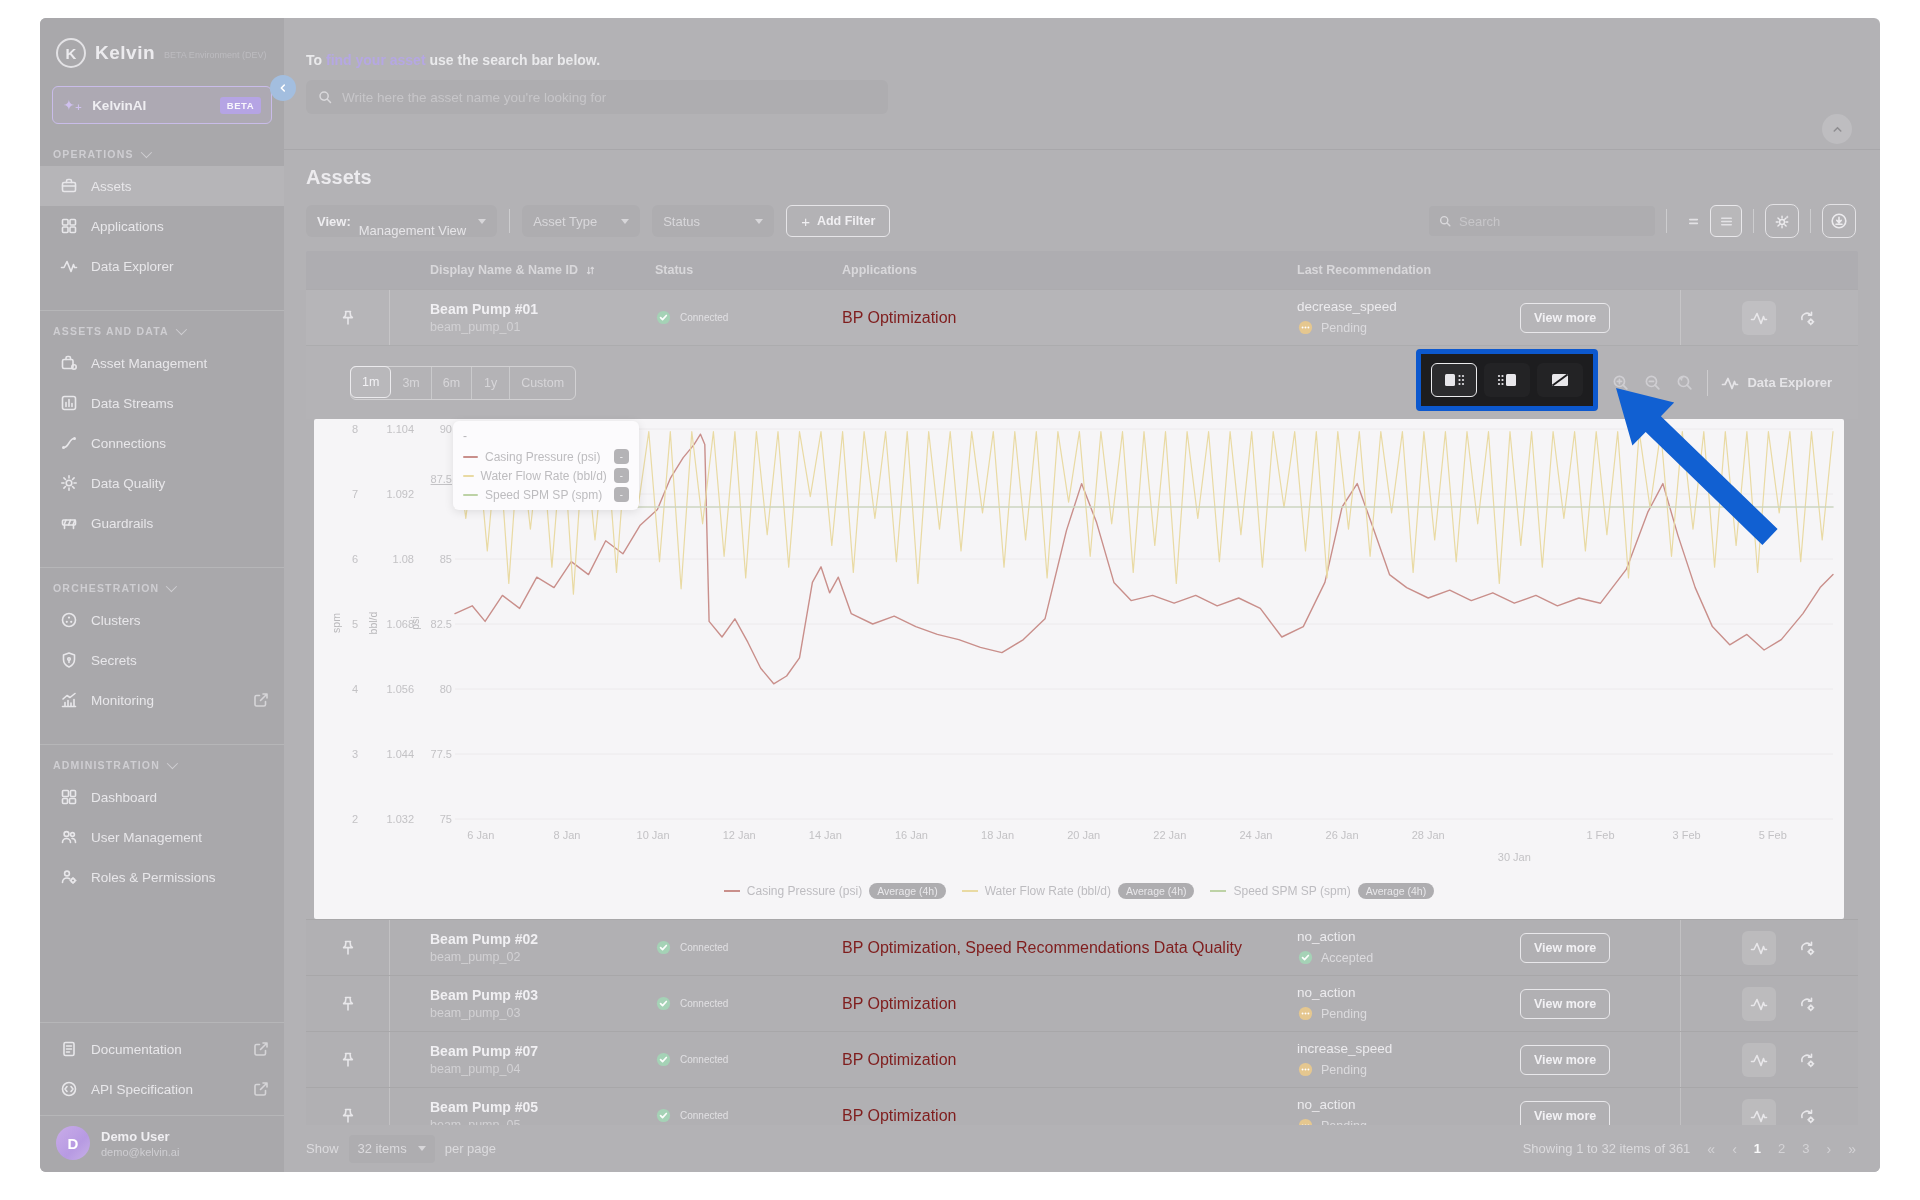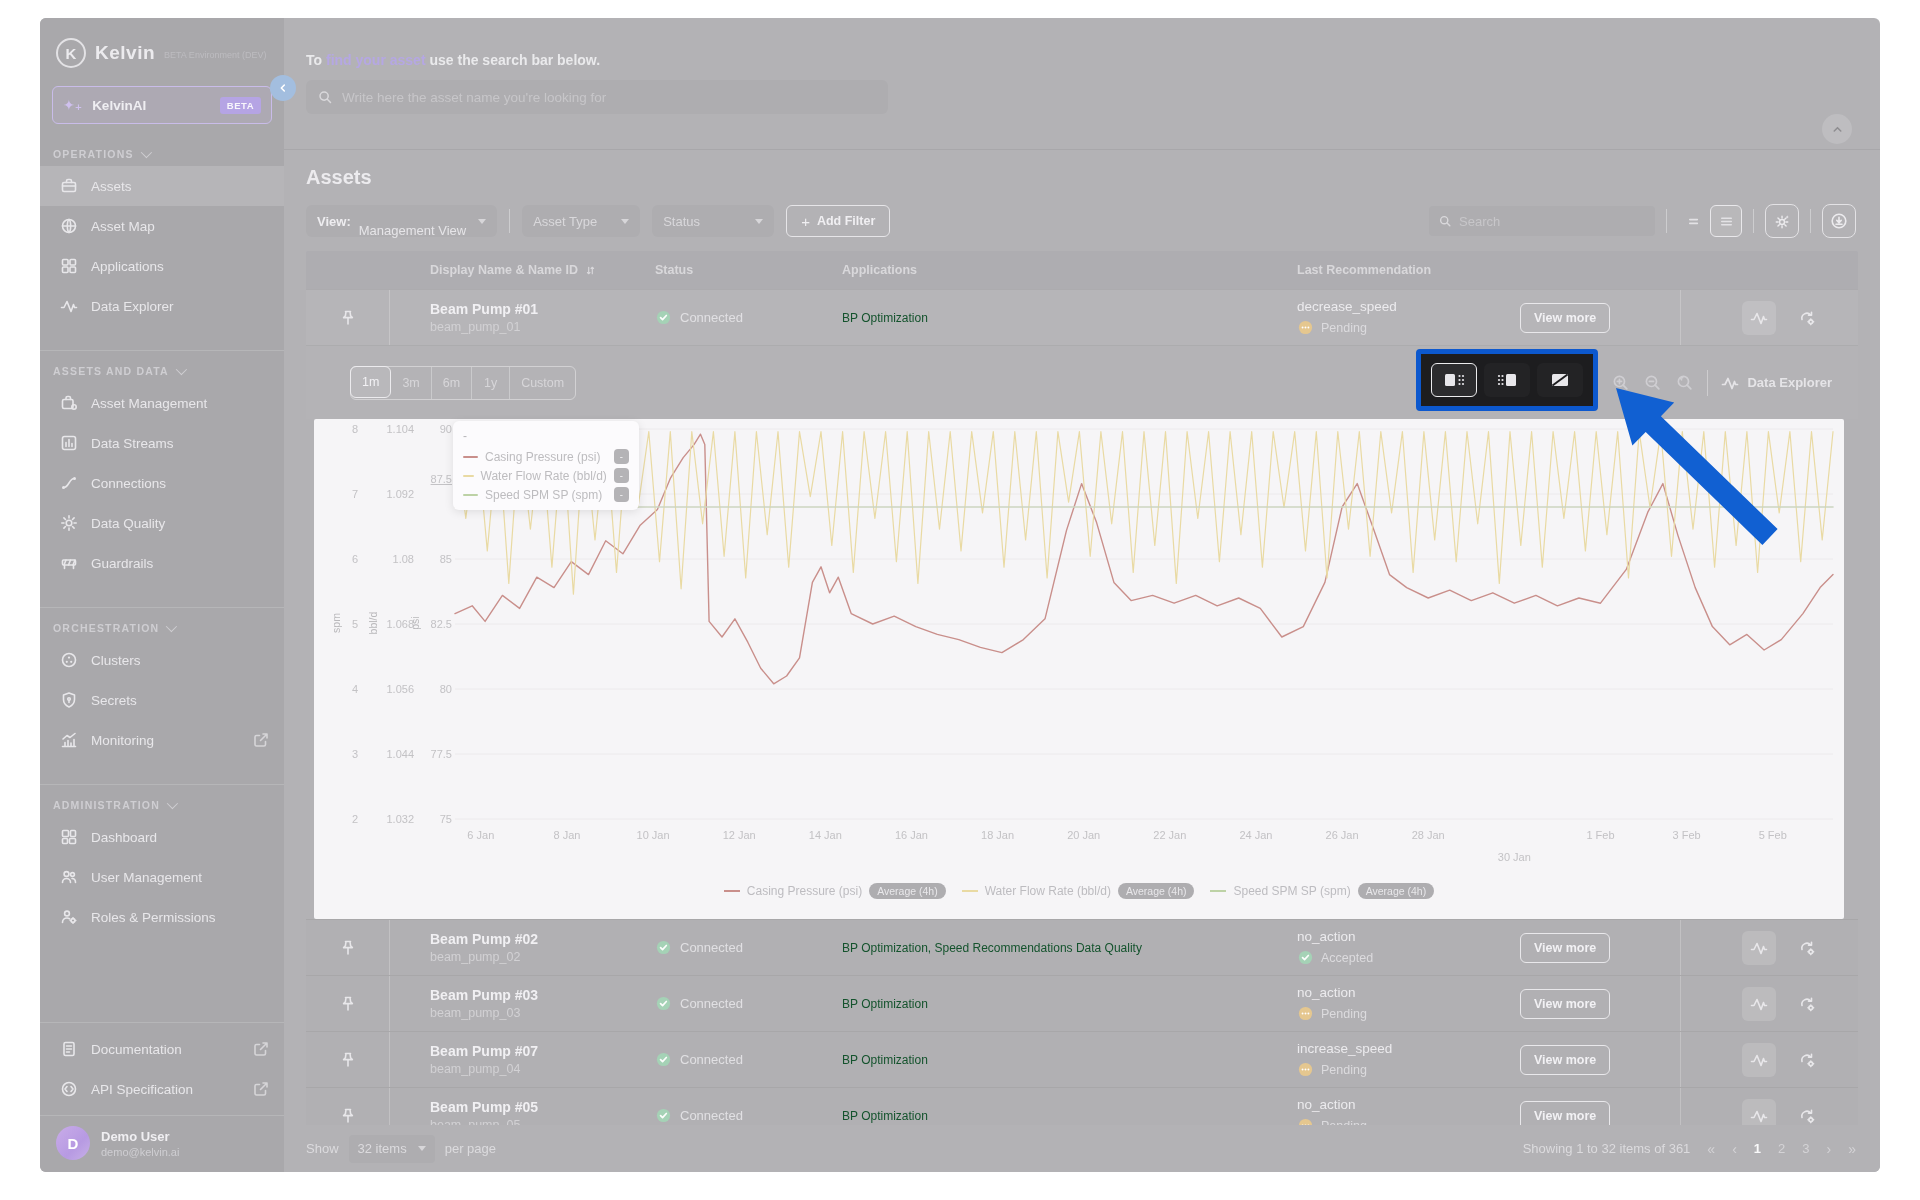--- a/index.html
+++ b/index.html
@@ -62,22 +62,22 @@
   
   .table { margin-left:0; width:1552px; position:relative; }
   .trow { display:grid; grid-template-columns:84px 185px 147px 415px 183px 120px 1fr; align-items:center;gap:40px; }
   .thead { height:38px; background:#aeadb1; color:#d9d8db; font-size:12.5px; font-weight:bold; border-radius:2px 2px 0 0; }
   .thead .cell { display:flex; align-items:center; gap:6px; }
   .row { min-height:56px; background:#b1b0b3; border-top:1px solid rgba(0,0,0,0.05); }
   .row.active { background:#b6b5b8; }
   .cell-pin { display:flex; justify-content:center; align-items:center; height:100%; border-right:1px solid rgba(255,255,255,0.22); color:#dcdbde; }
   .row-title { color:#f1f0f3; font-size:14px; font-weight:bold; }
   .row-sub { color:#d2d1d4; font-size:12.5px; margin-top:3px; }
-  .cell-status { display:flex; align-items:center; gap:8px; color:#e1e0e3; font-size:13px; }
-  .cell-apps { color:#14532d; font-size:12px; }
+  .cell-status { display:flex; align-items:center; gap:8px; color:#e1e0e3; font-size:10px; }
+  .cell-apps { color:#7f1d1d; font-size:16px; }
   .rec-name { color:#eceBee; color:#ecebee; font-size:13.5px; }
   .rec-status { display:flex; align-items:center; gap:7px; color:#dcdbde; font-size:12.5px; margin-top:5px; }
   .view-more { height:30px; padding:0 13px; border:1px solid #e9e8eb; border-radius:6px; background:transparent; color:#f2f1f4; font-size:12.5px; font-weight:bold; cursor:pointer; }
   .cell-actions { display:flex; justify-content:flex-end; align-items:center; gap:14px; padding-right:34px; border-left:1px solid rgba(255,255,255,0.22); height:100%; color:#eceBee; color:#ecebee; }
   .act-btn { width:34px; height:34px; border-radius:6px; display:flex; align-items:center; justify-content:center; background:transparent; border:none; color:#efeef1; cursor:pointer; }
   .act-btn.hl { background:rgba(255,255,255,0.14); }
 
   
   .chart-toolbar { height:74px; background:#b4b3b6; display:flex; align-items:center; padding-left:44px; border-top:1px solid rgba(0,0,0,0.04); }
   .range-group { display:flex; border:1px solid rgba(255,255,255,0.4); border-radius:6px; overflow:visible; }
@@ -143,29 +143,20 @@
             <span class="sec-caret"></span>
           </div>
           <div class="side-item active">
             <span class="icn">
               <svg width="18" height="18" viewBox="0 0 18 18" fill="none" stroke="currentColor" stroke-width="1.6" stroke-linecap="round" stroke-linejoin="round">
                 <rect x="2.5" y="5.5" width="13" height="9" rx="1.5"></rect>
                 <path d="M6.5 5.5V4a1.5 1.5 0 0 1 1.5-1.5h2A1.5 1.5 0 0 1 11.5 4v1.5M2.5 9h13"></path>
               </svg>
             </span>
             <span>Assets</span>
-          </div>
-          <div class="side-item">
-            <span class="icn">
-              <svg width="18" height="18" viewBox="0 0 18 18" fill="none" stroke="currentColor" stroke-width="1.6" stroke-linecap="round" stroke-linejoin="round">
-                <circle cx="9" cy="9" r="6.5"></circle>
-                <path d="M2.5 9h13M9 2.5c2.2 1.8 2.2 11.2 0 13M9 2.5c-2.2 1.8-2.2 11.2 0 13"></path>
-              </svg>
-            </span>
-            <span>Asset Map</span>
           </div>
           <div class="side-item">
             <span class="icn">
               <svg width="18" height="18" viewBox="0 0 18 18" fill="none" stroke="currentColor" stroke-width="1.6" stroke-linecap="round" stroke-linejoin="round">
                 <rect x="2.5" y="2.5" width="5.5" height="5.5" rx="1"></rect>
                 <rect x="10" y="2.5" width="5.5" height="5.5" rx="1"></rect>
                 <rect x="2.5" y="10" width="5.5" height="5.5" rx="1"></rect>
                 <rect x="10" y="10" width="5.5" height="5.5" rx="1"></rect>
               </svg>
             </span>

